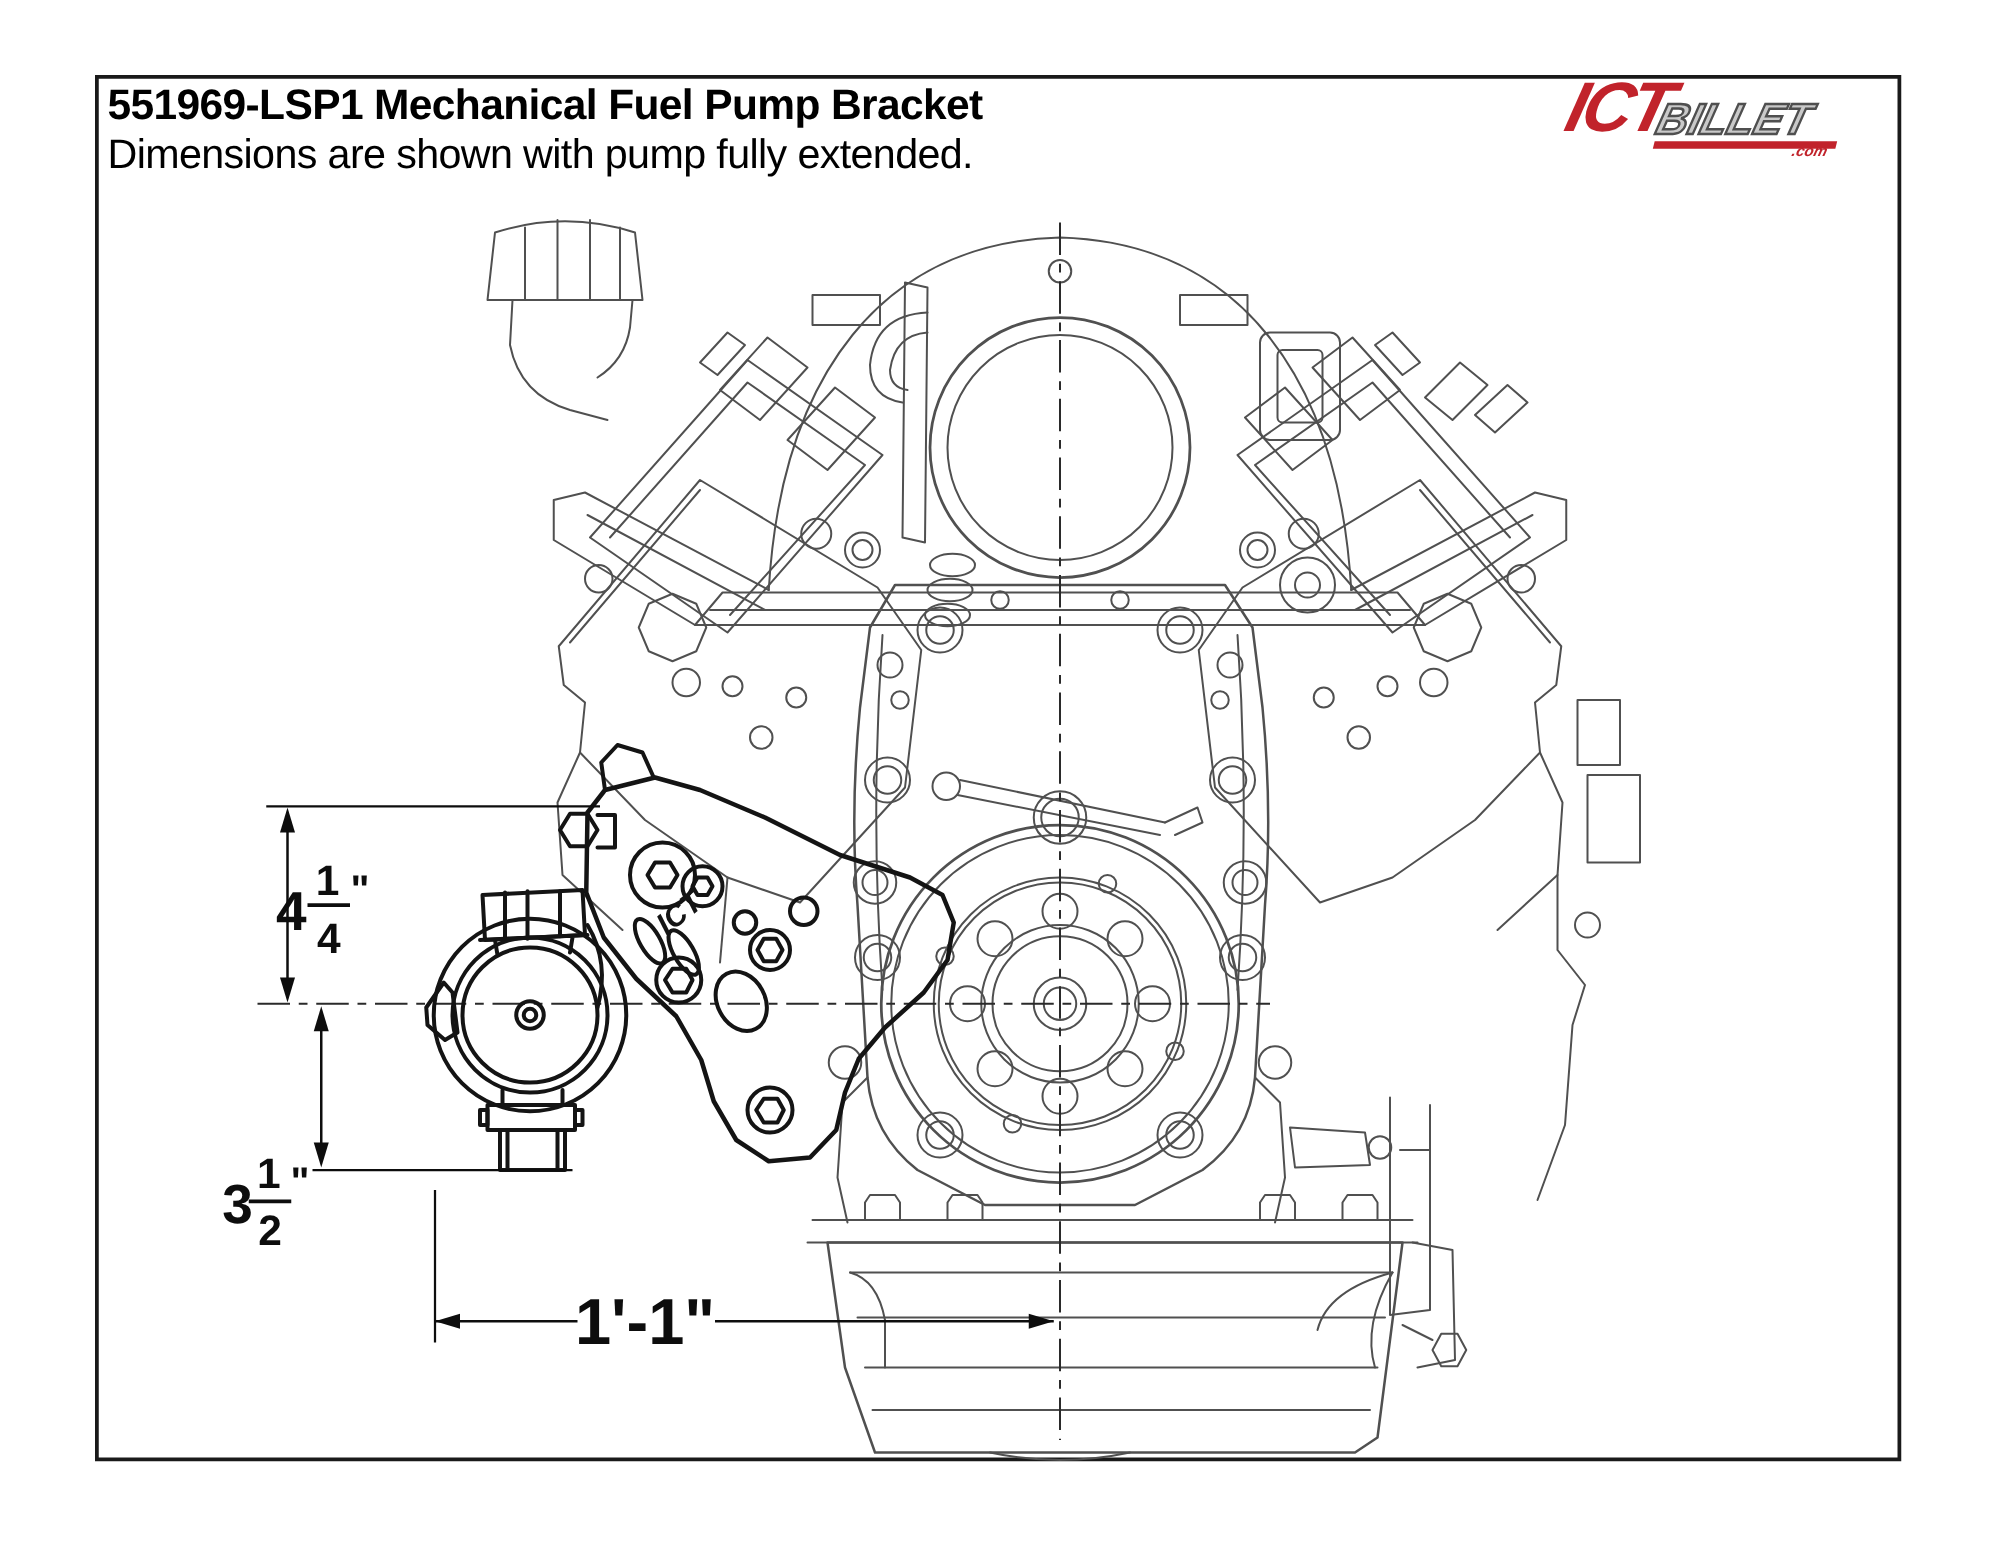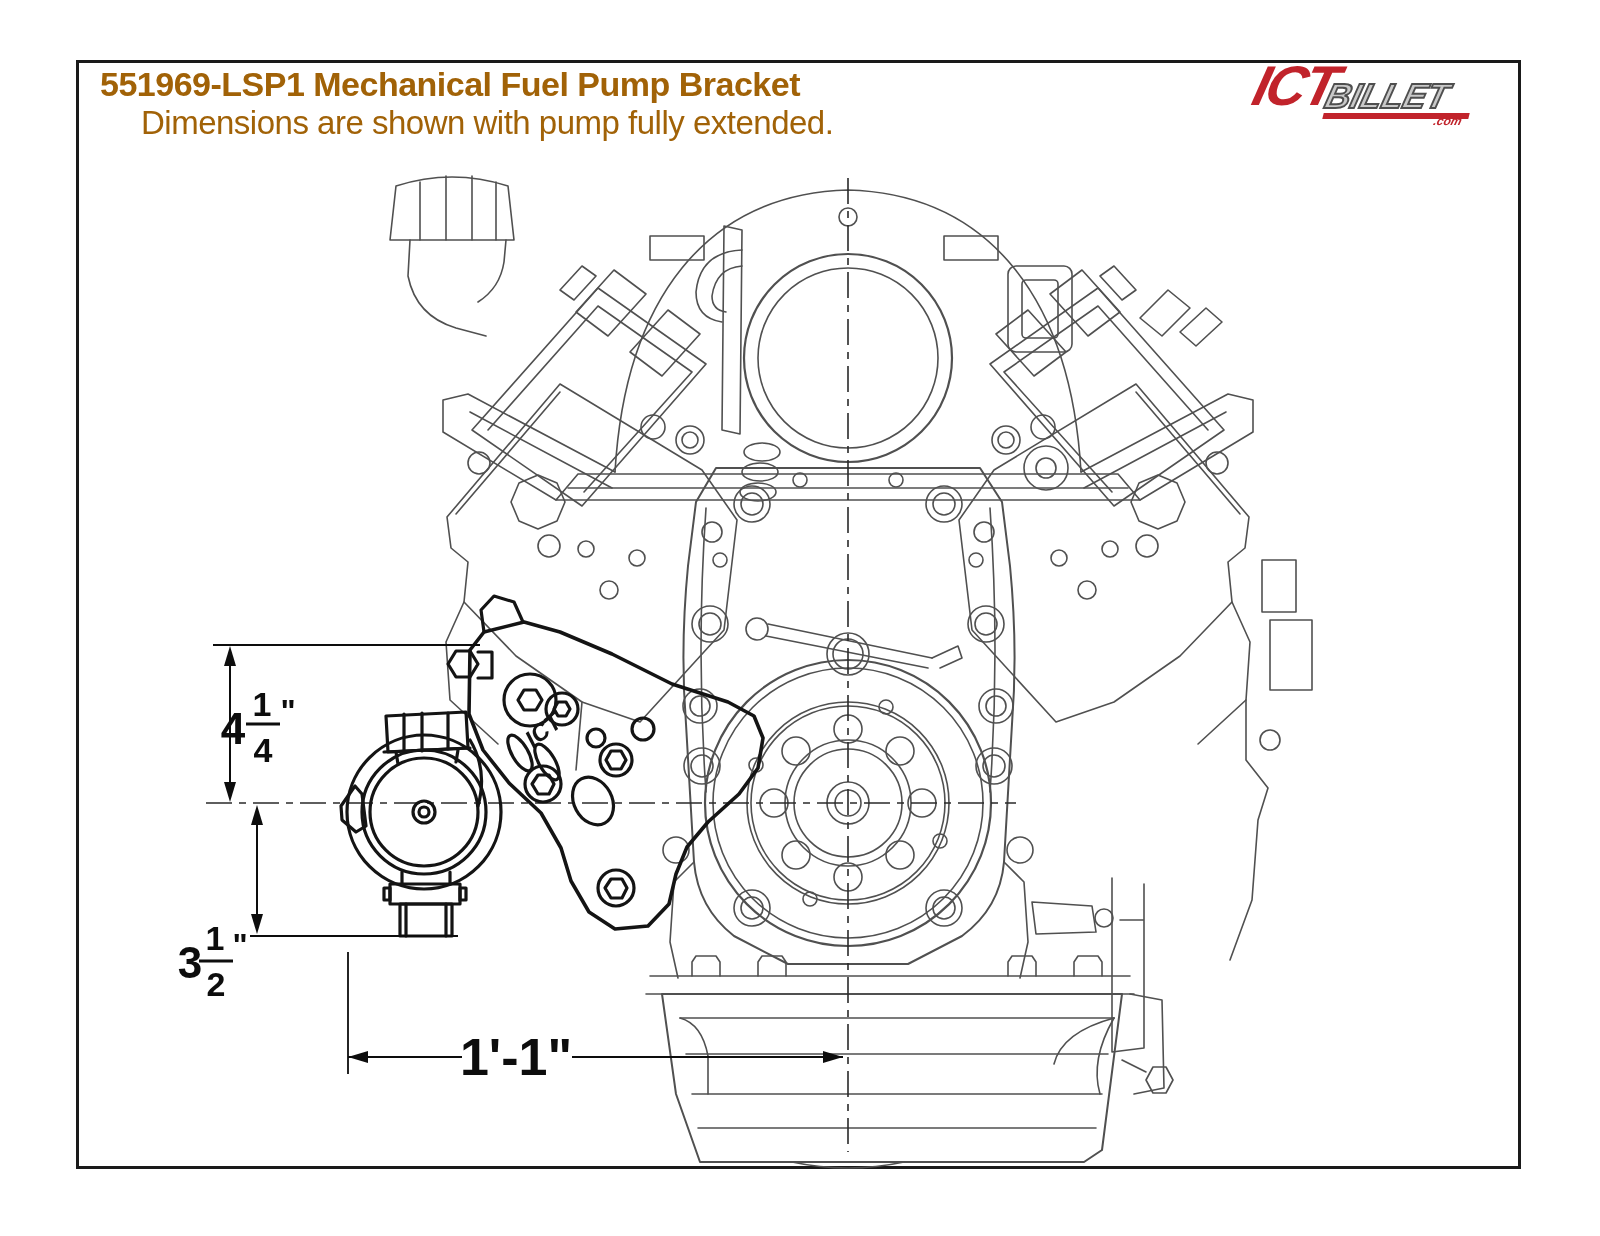--- a/index.html
+++ b/index.html
@@ -1,20 +1,20 @@
 <!DOCTYPE html>
 <html><head>
 <meta charset="utf-8">
 <style>
   html,body{margin:0;padding:0;background:#ffffff;}
   body{width:1600px;height:1236px;position:relative;font-family:"Liberation Sans",sans-serif;overflow:hidden;}
   .page-border{position:absolute;left:76px;top:60px;width:1445px;height:1109px;border:3px solid #1a1a1a;box-sizing:border-box;}
-  .title-block{position:absolute;left:100px;top:64px;color:#a16207;}
+  .title-block{position:absolute;left:86px;top:64px;color:#000000;}
   .title{font-size:34px;font-weight:bold;letter-spacing:-0.5px;line-height:40px;white-space:nowrap;}
-  .subtitle{font-size:33px;font-weight:normal;letter-spacing:-0.5px;line-height:38px;white-space:nowrap;margin-left:41px;}
+  .subtitle{font-size:33px;font-weight:normal;letter-spacing:-0.5px;line-height:38px;white-space:nowrap;}
   .logo{position:absolute;left:1252px;top:64px;width:225px;height:64px;transform:skewX(-14deg);}
   .logo-ict{position:absolute;left:0;top:-6px;font-size:56px;font-weight:900;font-style:italic;color:#c1232b;letter-spacing:-3px;line-height:56px;}
   .logo-billet{position:absolute;left:74px;top:14px;font-size:35px;font-weight:900;font-style:italic;color:#c9c9c9;-webkit-text-stroke:2px #4f4f4f;letter-spacing:0px;line-height:35px;}
   .logo-bar{position:absolute;left:76px;top:49px;width:146px;height:6px;background:#c1232b;}
   .logo-com{position:absolute;left:188px;top:50px;font-size:12px;font-weight:bold;font-style:italic;color:#c1232b;}
   svg{position:absolute;left:0;top:0;}
   svg text{font-family:"Liberation Sans",sans-serif;}
   .dim-text{font-weight:bold;fill:#0d0d0d;}
 </style>
 </head>

